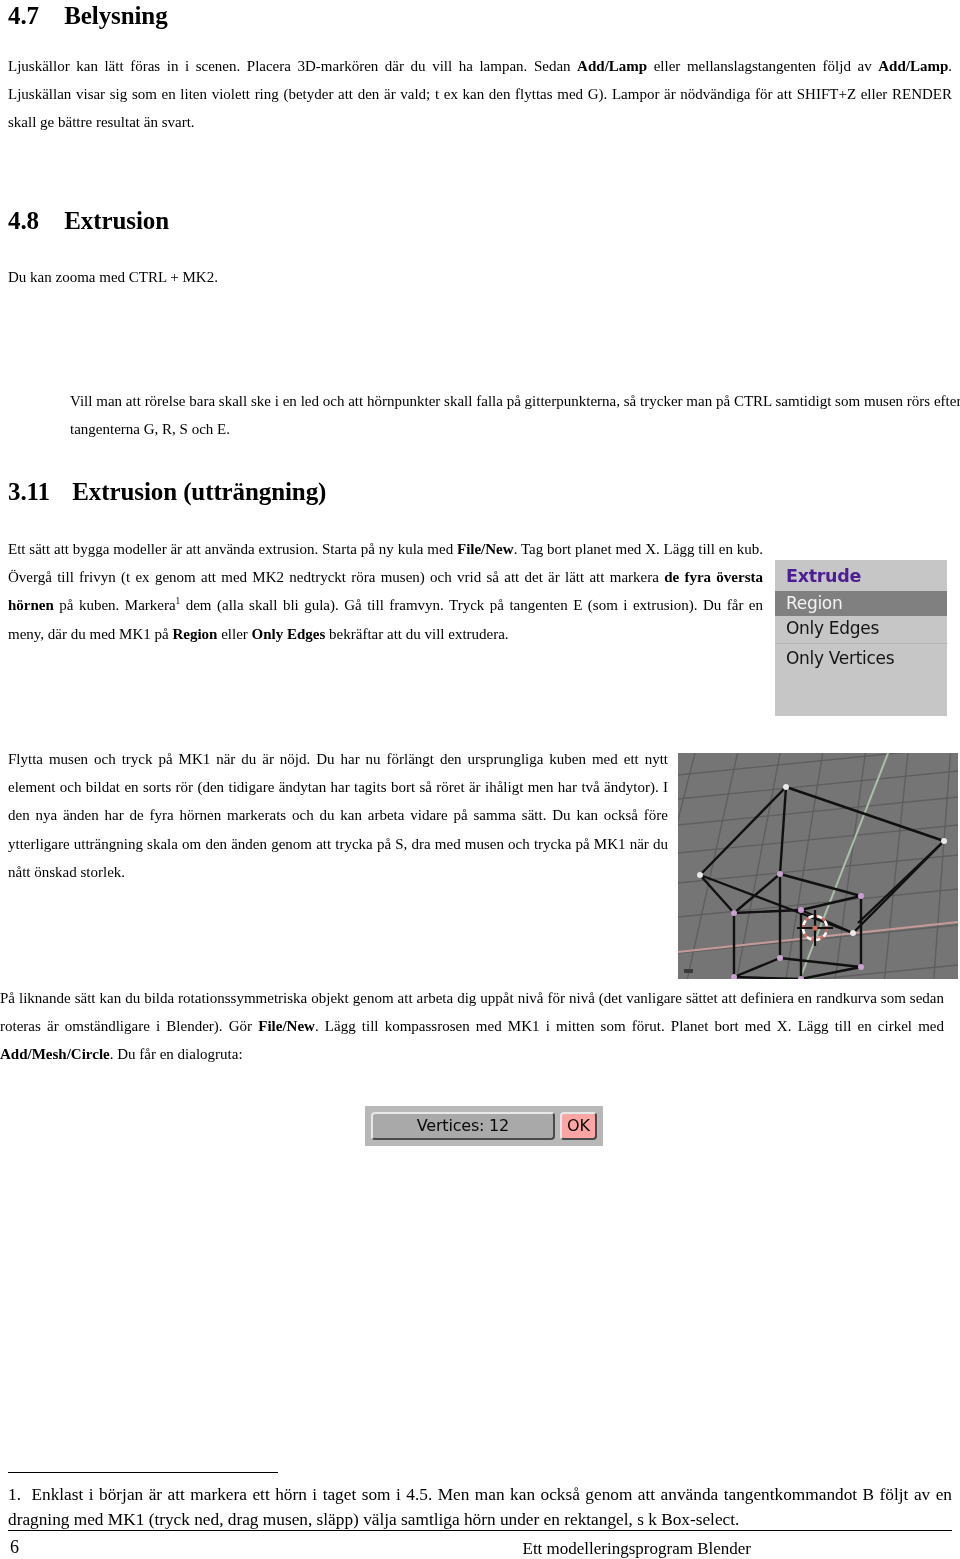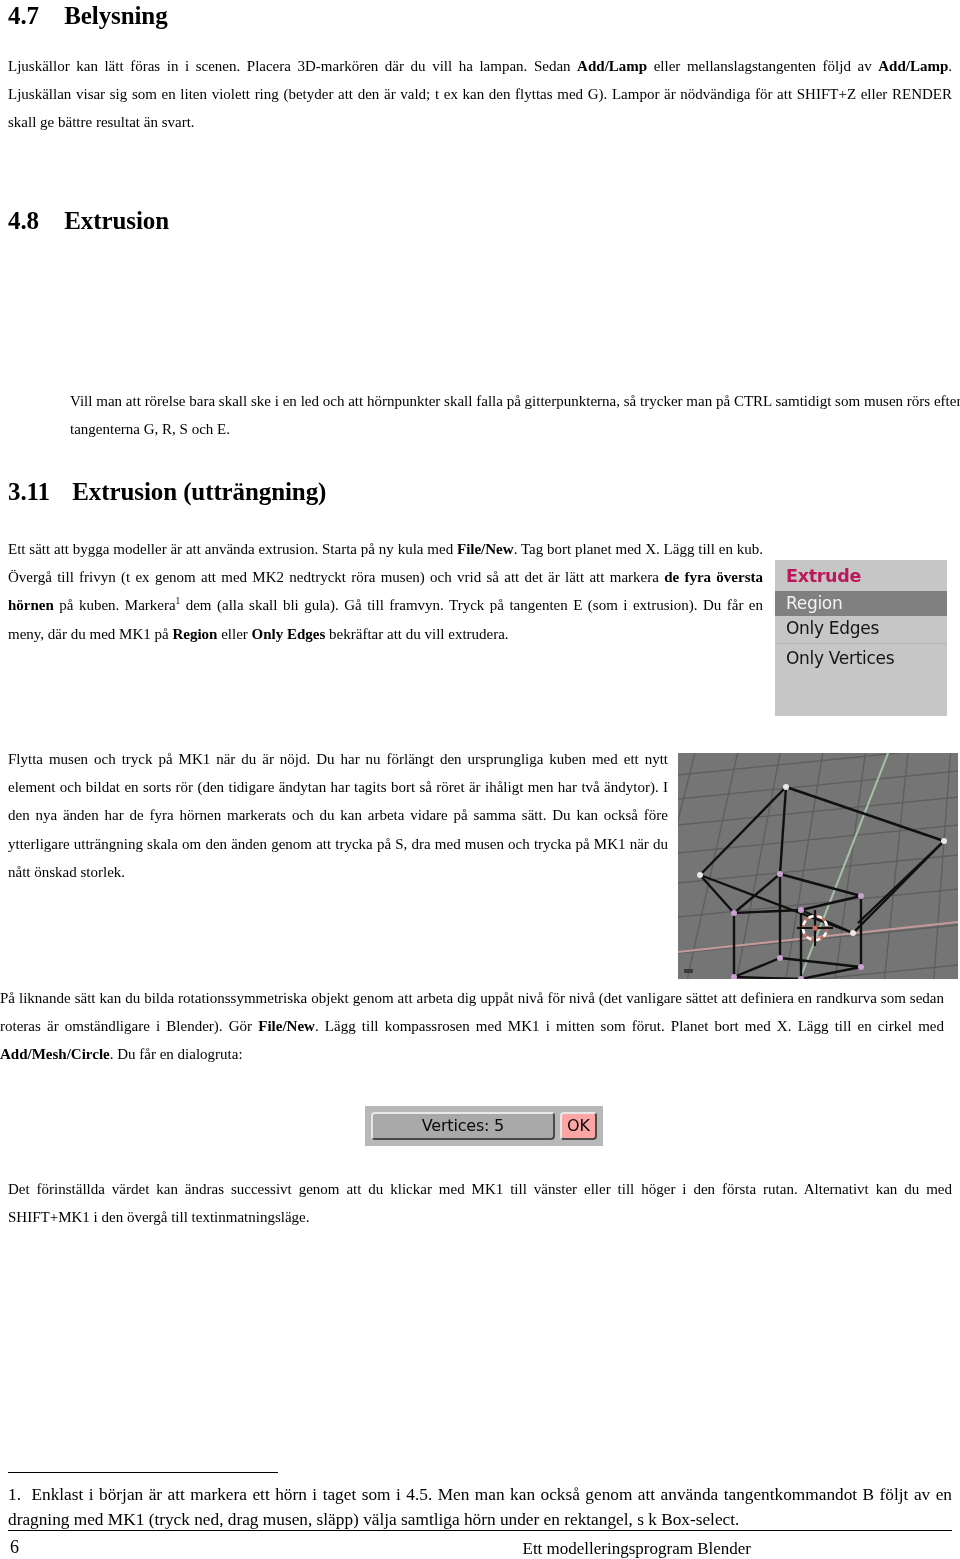--- a/index.html
+++ b/index.html
@@ -62,21 +62,21 @@
   }
   .extrude-menu .em-row {
     font-size: 17px;
     line-height: 25px;
     padding-left: 11px;
     white-space: nowrap;
     letter-spacing: -0.3px;
   }
   .extrude-menu .em-title {
     font-weight: bold;
-    color: #be185d;
+    color: #4c1d95;
     font-size: 17.5px;
     padding-bottom: 2px;
   }
   .extrude-menu .em-sel {
     background: #808080;
     color: #f2f2f2;
   }
   .extrude-menu .em-item { color: #141414; }
   .extrude-menu .em-sep {
     height: 1px;
@@ -176,20 +176,23 @@
   </div>
 
   <div class="blk" style="left:8px; top:207px; width:944px;">
     <h2 class="sec">
       <span class="num">4.8</span>
       <span style="display:inline-block;width:13px"></span>
       <span class="ttl">Extrusion</span>
     </h2>
   </div>
 
+  <div class="blk" style="left:8px; top:263px; width:944px;">
+    <p class="body nojust">Du kan zooma med CTRL + MK2.</p>
+  </div>
 
 
   <div class="blk" style="left:24px; top:387px; width:944px;margin-left:46px;">
     <p class="body">Vill man att rörelse bara skall ske i en led och att hörnpunkter skall falla på gitterpunkterna, så trycker man på CTRL samtidigt som musen rörs efter tryck på tangenterna G, R, S och E.</p>
   </div>
 
   <div class="blk" style="left:8px; top:478px; width:944px;">
     <h2 class="sec">
       <span class="num">3.11</span>
       <span style="display:inline-block;width:10px"></span>
@@ -314,27 +317,24 @@
         <rect x="6" y="216" width="9" height="4" fill="#3a3a3a"></rect>
       </g>
     </svg>
   </div>
 
   <div class="blk" style="left:0; top:984px; width:944px;">
     <p class="body">På liknande sätt kan du bilda rotationssymmetriska objekt genom att arbeta dig uppåt nivå för nivå (det vanligare sättet att definiera en randkurva som sedan roteras är omständligare i Blender). Gör <b>File/New</b>. Lägg till kompassrosen med MK1 i mitten som förut. Planet bort med X. Lägg till en cirkel med <b>Add/Mesh/Circle</b>. Du får en dialogruta:</p>
   </div>
 
   <div class="vdialog" style="left:365px; top:1106px; width:238px; height:40px;">
-    <div class="vd-field">Vertices: 5</div>
+    <div class="vd-field">Vertices: 12</div>
     <div class="vd-ok">OK</div>
   </div>
 
-  <div class="blk" style="left:8px; top:1175px; width:944px;">
-    <p class="body">Det förinställda värdet kan ändras successivt genom att du klickar med MK1 till vänster eller till höger i den första rutan. Alternativt kan du med SHIFT+MK1 i den övergå till textinmatningsläge.</p>
-  </div>
 
   <div class="fn-rule" style="left:8px; top:1472px; width:270px;"></div>
 
   <div class="blk" style="left:8px; top:1482px; width:944px;">
     <p class="footnote">
       <span>1.</span>
       <span style="display:inline-block;width:5px"></span><span>Enklast i början är att markera ett hörn i taget som i 4.5. Men man kan också genom att använda tangentkommandot B följt av en dragning med MK1 (tryck ned, drag musen, släpp) välja samtliga hörn under en rektangel, s k Box-select.</span>
     </p>
   </div>
 

